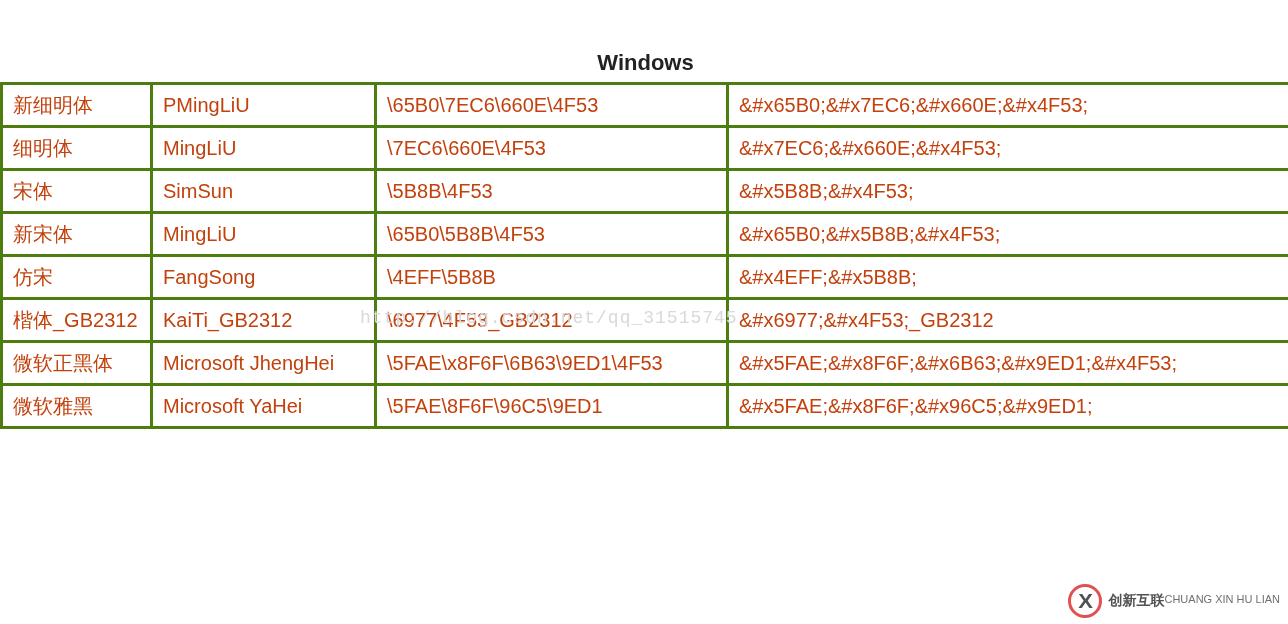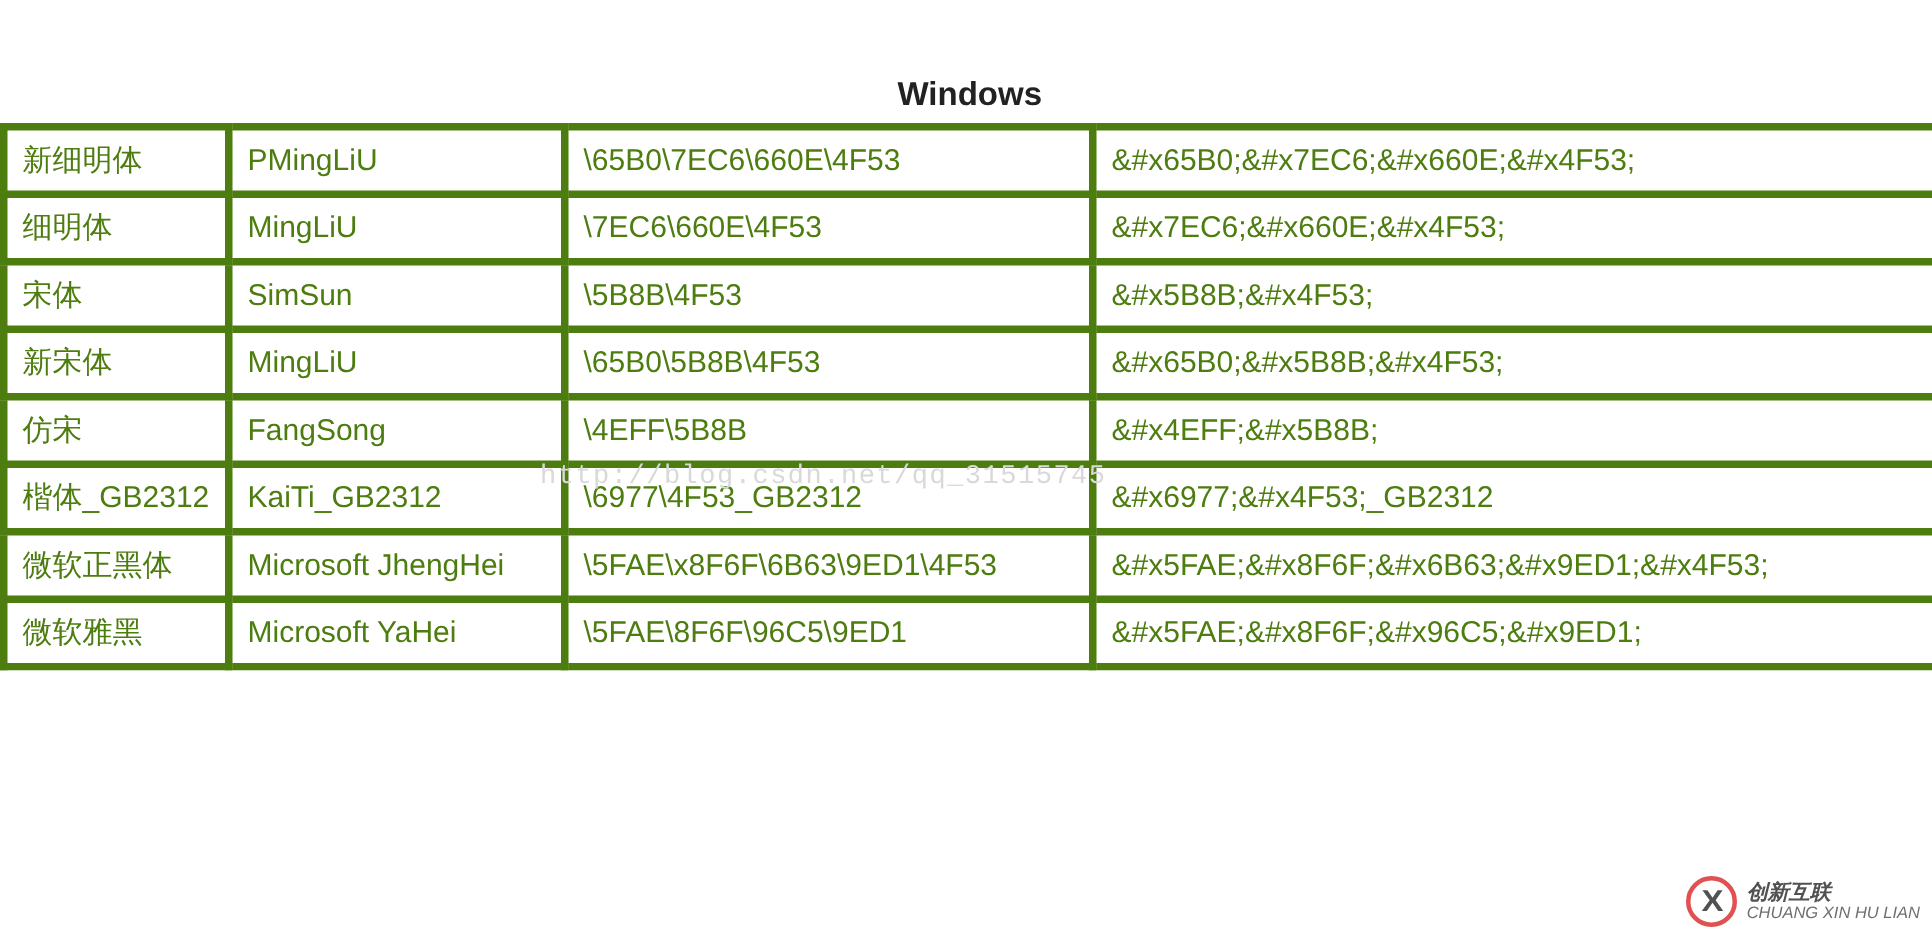--- a/index.html
+++ b/index.html
@@ -20,26 +20,26 @@
   }
   .header-row td {
     text-align: center;
     font-weight: 700;
     font-size: 22px;
     padding: 6px 8px;
     border: none;
     color: #222;
   }
   .row td {
-    border: 5px solid #4d7c0f;
+    border: 3px solid #4d7c0f;
     padding: 6px 10px;
     vertical-align: middle;
     font-size: 20px;
     line-height: 1.4;
-    color: #4d7c0f;
+    color: #c2410c;
     overflow: hidden;
   }
   .col0 { width: 150px; }
   .col1 { width: 224px; }
   .col2 { width: 352px; }
   .col3 { width: 562px; }
   .watermark {
     position: absolute;
     top: 288px;
     left: 360px;
@@ -69,25 +69,24 @@
     justify-content: center;
   }
   .logo-x {
     font-size: 20px;
     font-weight: 700;
     color: #333;
     transform: scaleX(1.1);
   }
   .logo-text {
     display: flex;
-    flex-direction: column;
+    flex-direction: row;
     font-size: 11px;
     line-height: 1.1;
     color: #555;
-    font-style: italic;
   }
   .logo-text .cn { font-size: 14px; font-weight: 600; color: #333; }
 </style>
 </head>
 <body>
 
 <table class="table">
   <colgroup>
     <col class="col0">
       <col class="col1">

